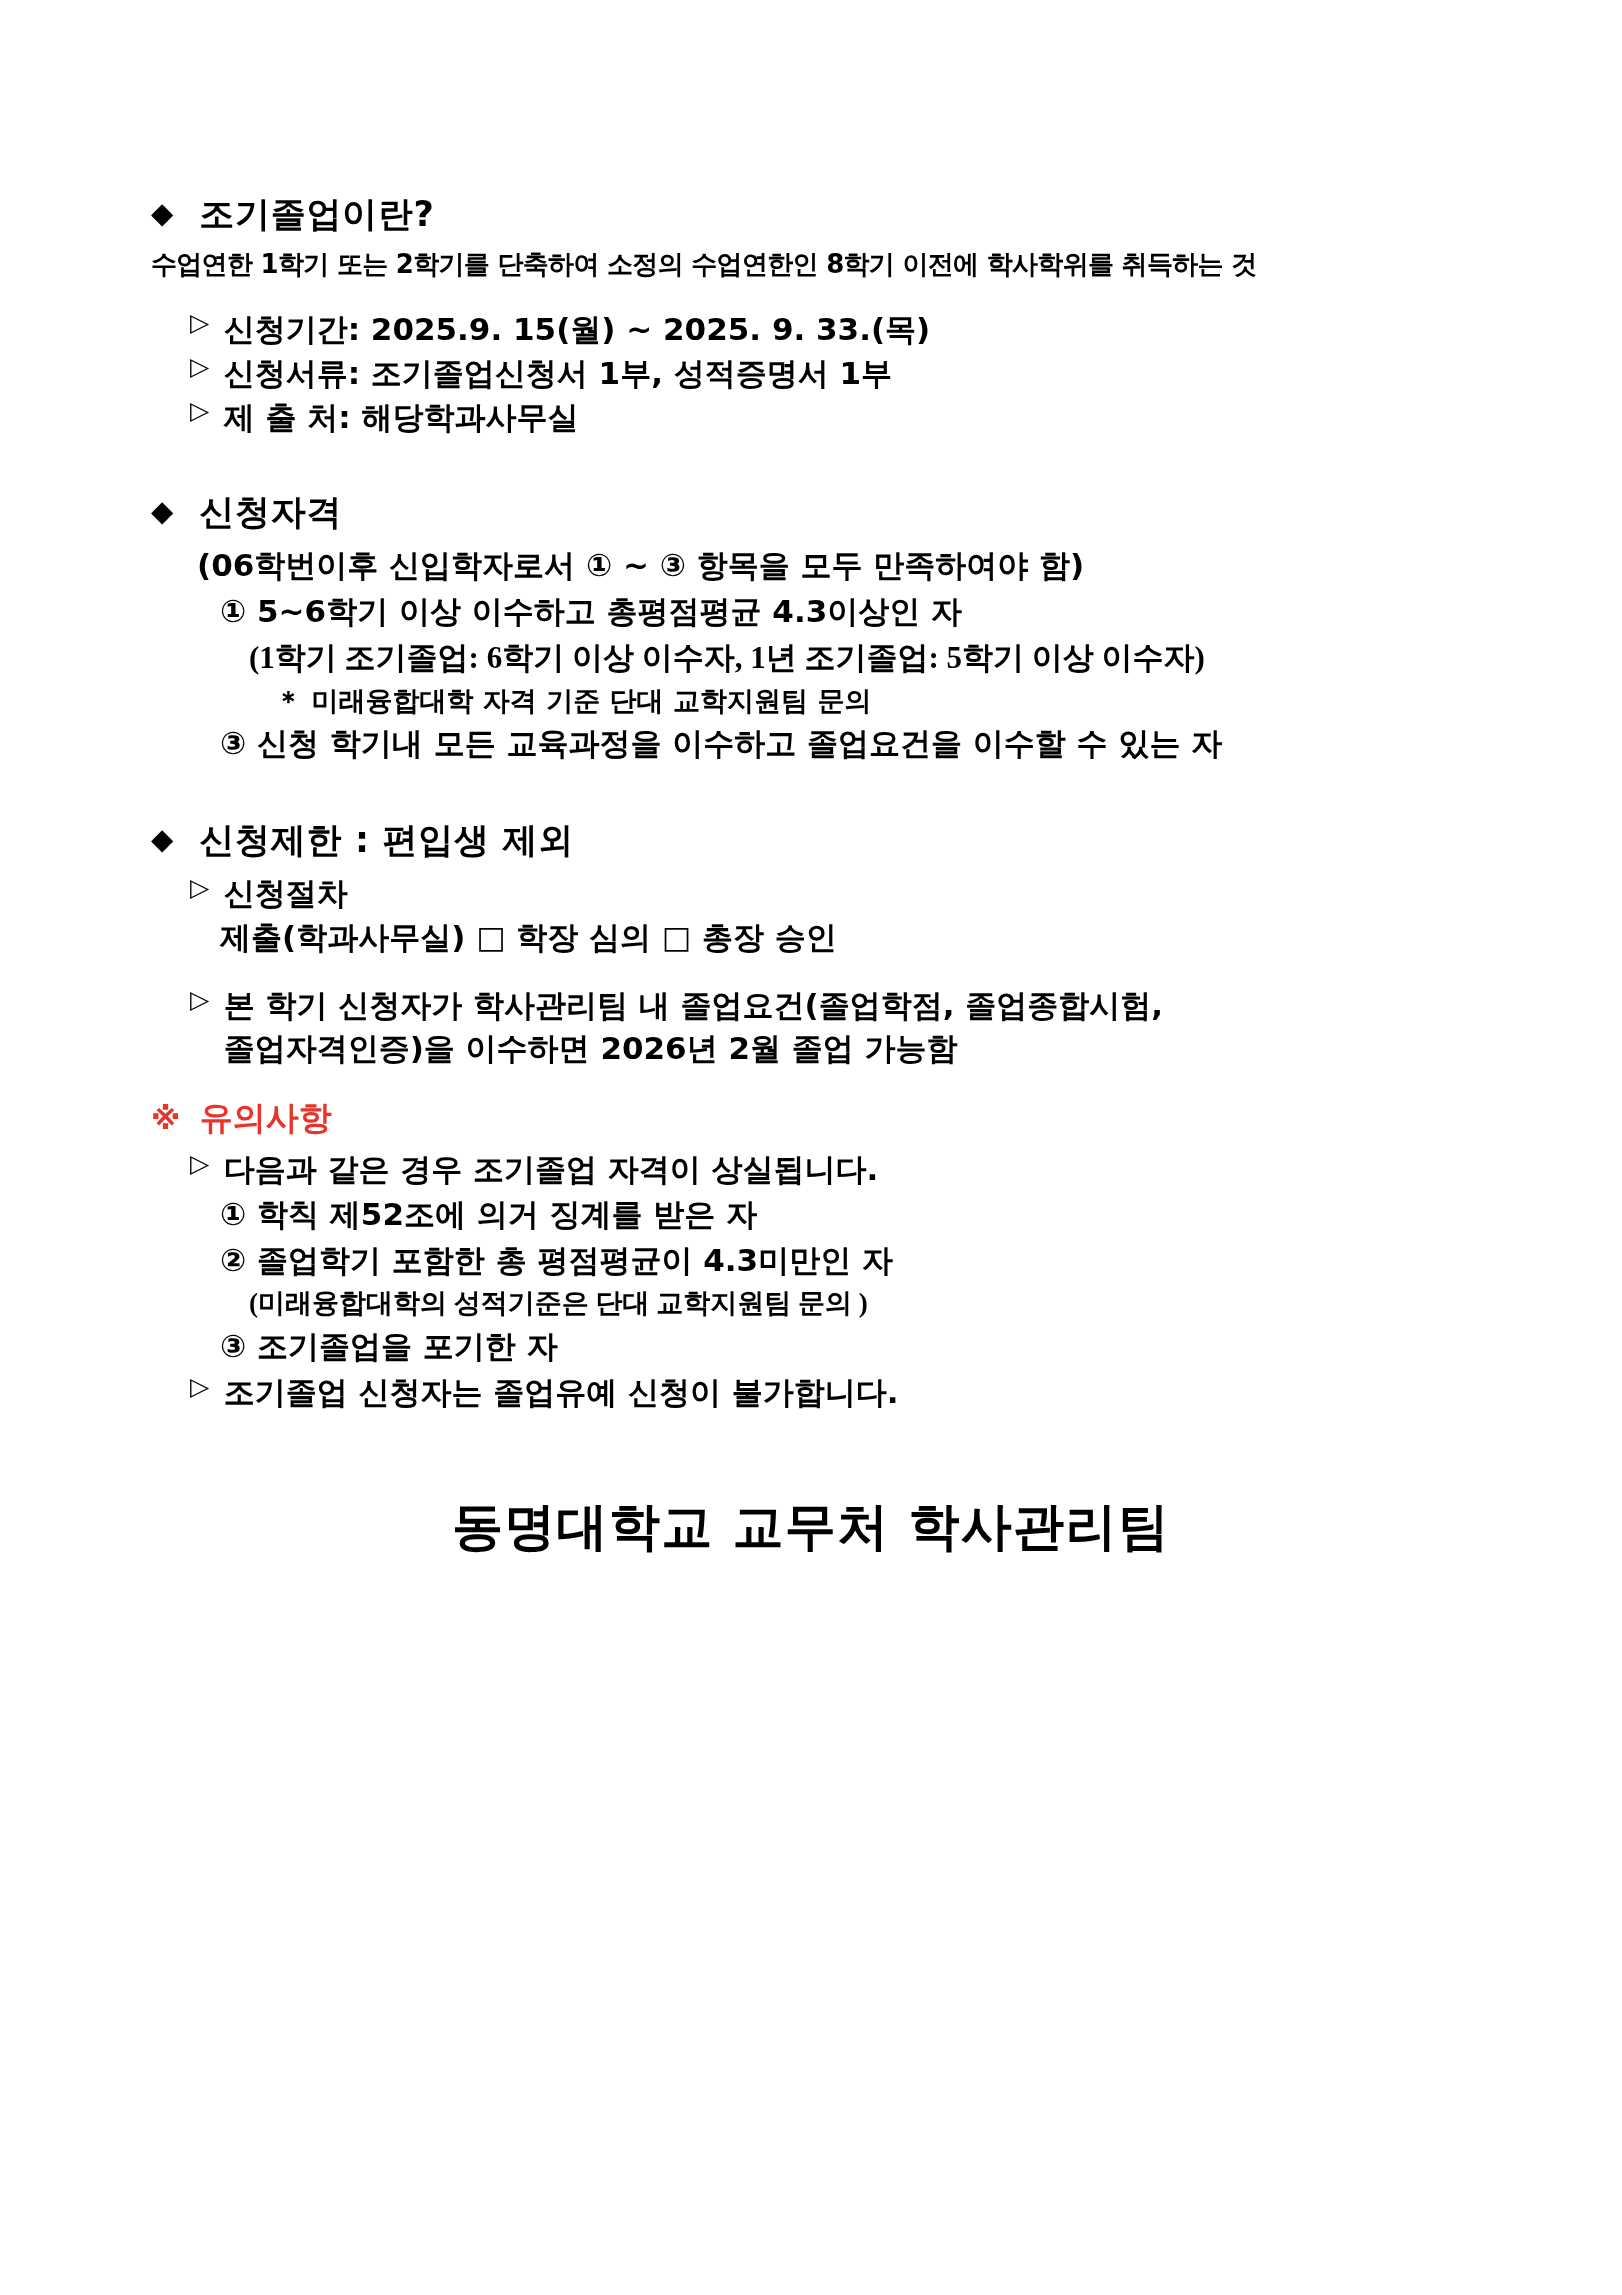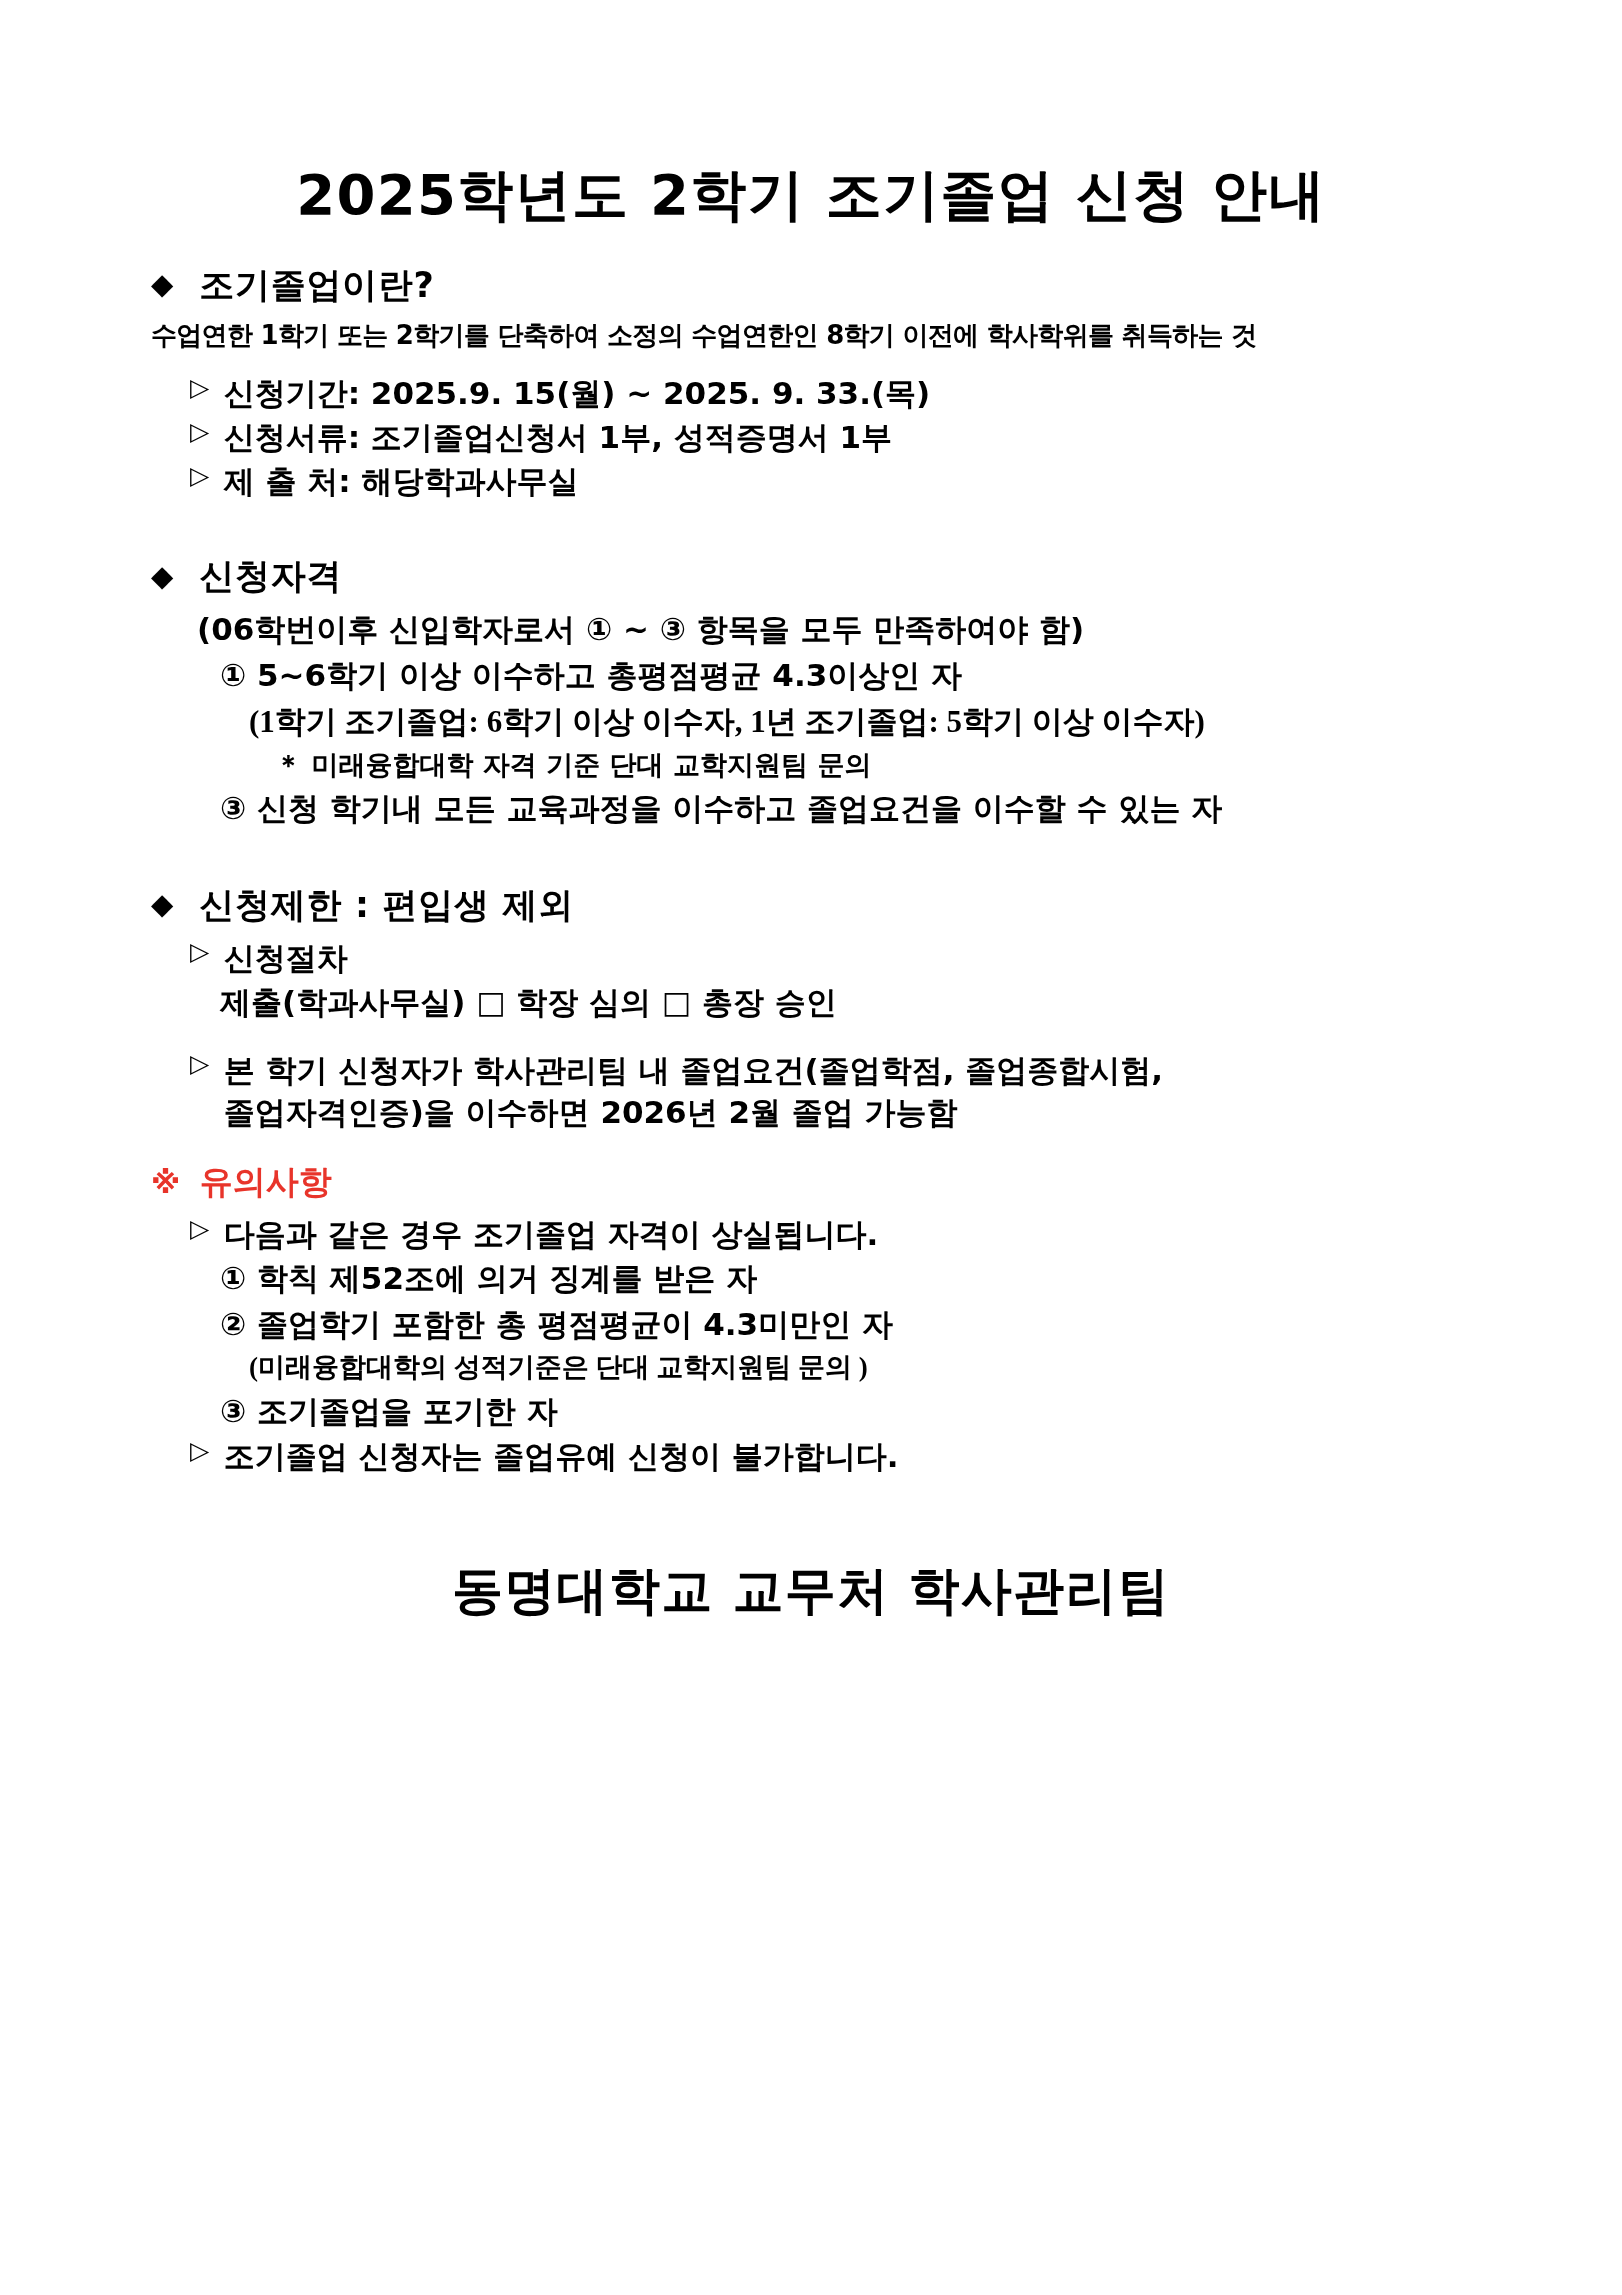--- a/index.html
+++ b/index.html
@@ -44,21 +44,21 @@
     position: relative;
     top: -2.6px;
   }
   .section-head .head-text {
     letter-spacing: 0.7px;
   }
   .intro-para {
     font-size: 26px;
     line-height: 1.45;
     font-weight: bold;
-    margin: 0 0 18px 0;
+    margin: 0 0 24px 0;
     letter-spacing: -0.7px;
   }
 
   .tri-line {
     display: flex;
     gap: 14.4px;
     font-size: 31px;
     font-weight: bold;
     line-height: 1.38;
     margin: 0 0 1.3px 0;
@@ -111,21 +111,20 @@
     font-weight: bold;
     letter-spacing: 1.3px;
     margin-top: 79px;
   }
 </style>
 </head>
 <body>
 
 <div class="page">
 
-  <h1 class="doc-title">2025학년도 2학기 조기졸업 신청 안내</h1>
 
   <div class="section-head">
     <span class="diamond">◆</span>
     <span class="head-text">조기졸업이란?</span>
   </div>
 
   <p class="intro-para">수업연한 1학기 또는 2학기를 단축하여 소정의 수업연한인 8학기 이전에 학사학위를 취득하는 것</p>
 
   <div class="tri-line">
     <span class="tri">▷</span>

